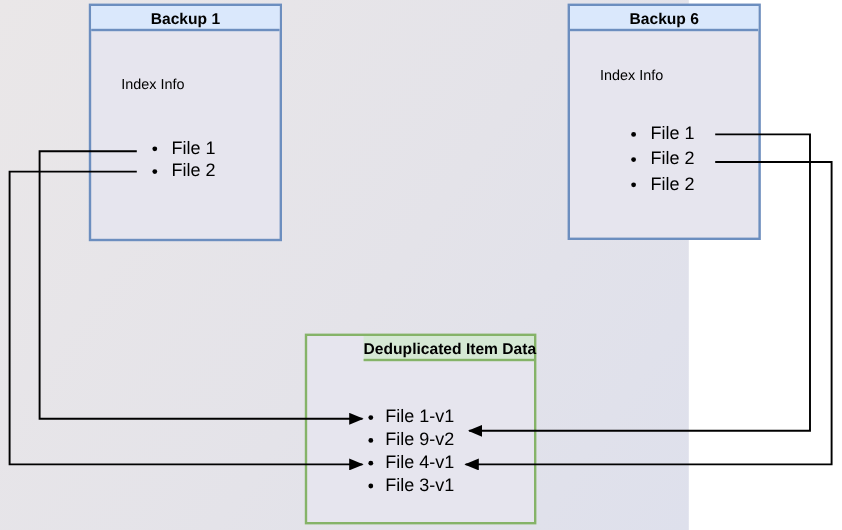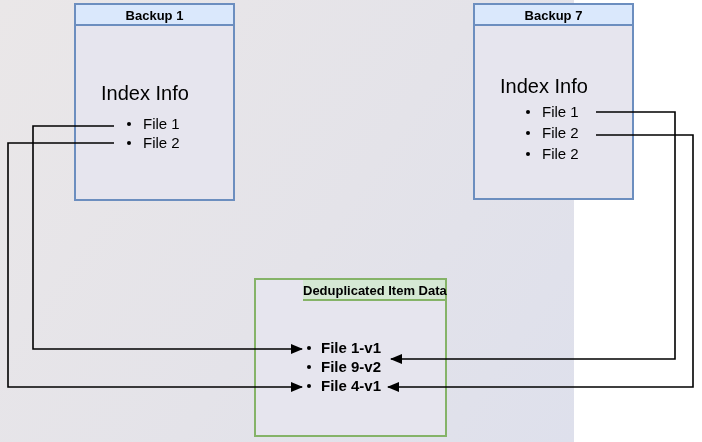--- a/index.html
+++ b/index.html
@@ -34,34 +34,33 @@
   .box.green .box-header {
     background: #d5e8d4;
     border-bottom-color: #85b368;
   }
   #backup1 { left: 74px; top: 3px;  width: 161px; height: 198px; }
   #backup2 { left: 473px; top: 3px; width: 161px; height: 197px; }
   #dedup   { left: 254px; top: 278px; width: 193px; height: 159px; }
   .index-label {
     position: absolute;
     left: 25px;
-    font-size: 20px;
+    font-size: 12px;
     line-height: 20px;
-    margin-top: 23px;
   }
   #backup1 .index-label { top: 55px; }
   #backup2 .index-label { top: 48px; }
   .file-list {
     position: absolute;
     left: 49px;
     list-style: none;
   }
   #backup1 .file-list { top: 109px; }
   #backup2 .file-list { top: 96px; }
-  #dedup   .file-list { top: 58px; font-weight: bold; }
+  #dedup   .file-list { top: 58px; }
   .file-list li {
     display: flex;
     align-items: center;
     height: 19px;
     font-size: 15px;
     white-space: nowrap;
   }
   #backup2 .file-list li { height: 21px; }
   .dot {
     width: 4px;
@@ -100,21 +99,21 @@
         <span>File 1</span>
       </li>
       <li>
         <span class="dot"></span>
         <span>File 2</span>
       </li>
     </ul>
   </div>
 
   <div class="box" id="backup2">
-    <div class="box-header">Backup 7</div>
+    <div class="box-header">Backup 6</div>
     <div class="index-label">Index Info</div>
     <ul class="file-list">
       <li>
         <span class="dot"></span>
         <span>File 1</span>
       </li>
       <li>
         <span class="dot"></span>
         <span>File 2</span>
       </li>
@@ -133,20 +132,24 @@
         <span>File 1-v1</span>
       </li>
       <li>
         <span class="dot"></span>
         <span>File 9-v2</span>
       </li>
       <li>
         <span class="dot"></span>
         <span>File 4-v1</span>
       </li>
+      <li>
+        <span class="dot"></span>
+        <span>File 3-v1</span>
+      </li>
     </ul>
   </div>
 
   <svg id="connector-layer" viewBox="0 0 702 442" xmlns="http://www.w3.org/2000/svg">
     <defs>
       <marker id="arrowhead" class="arrowhead" viewBox="0 0 12 10" markerWidth="12" markerHeight="10" refX="11" refY="5" orient="auto" markerUnits="userSpaceOnUse">
         <path d="M0 0 L12 5 L0 10 Z" class="arrowhead"></path>
       </marker>
     </defs>
     <path class="connector" marker-end="url(#arrowhead)" d="M114 126 L33 126 L33 349 L302 349"></path>

